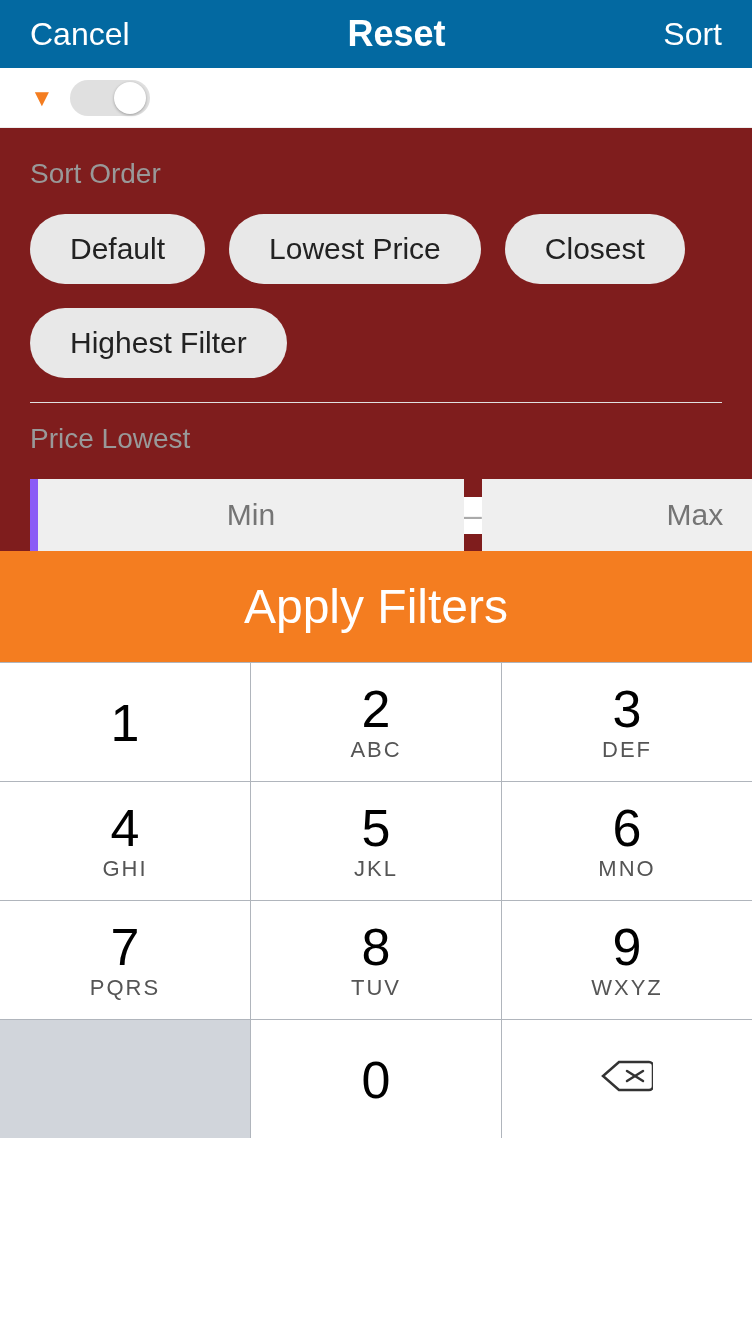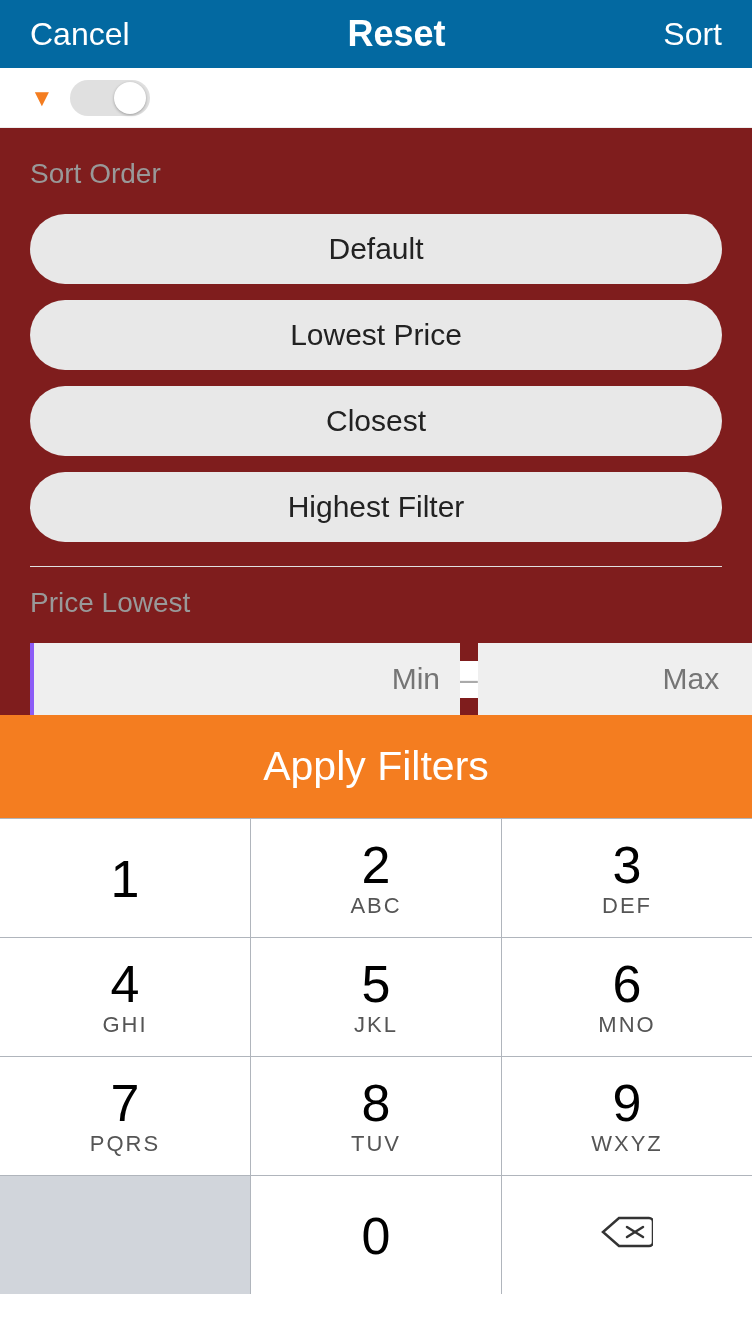--- a/index.html
+++ b/index.html
@@ -77,23 +77,22 @@
     .section-label {
       font-size: 28px;
       color: #999;
       margin-bottom: 24px;
     }
 
     
     .sort-buttons {
       display: flex;
       flex-wrap: wrap;
-      gap: 16px;
+      gap: 24px;
       margin-bottom: 24px;
-      flex-direction: column;
     }
     .sort-btn {
       border-radius: 40px;
       border: none;
       padding: 18px 40px;
       font-size: 30px;
       font-weight: 500;
       cursor: pointer;
       background: #e8e8e8;
       color: #222;
@@ -123,39 +122,38 @@
       background: #efefef;
       border: none;
       outline: none;
       font-size: 30px;
       color: #aaa;
       padding: 18px 20px;
       height: 72px;
       text-align: center;
     }
     .price-input.active {
-      border-left: 4px solid #8b5cf6;
+      border-left: 8px solid #8b5cf6;
       color: #4a90d9;
-      text-align: right;
     }
     .price-separator {
       width: 50px;
       text-align: center;
       font-size: 32px;
       color: #aaa;
       background: #fff;
     }
 
     
     .apply-btn {
       width: 100%;
       background: #F47D20;
       color: #fff;
       border: none;
-      font-size: 41px;
+      font-size: 48px;
       font-weight: 500;
       padding: 28px;
       cursor: pointer;
       margin-top: 0;
       display: block;
     }
 
     
     .keyboard {
       background: #d1d5db;

